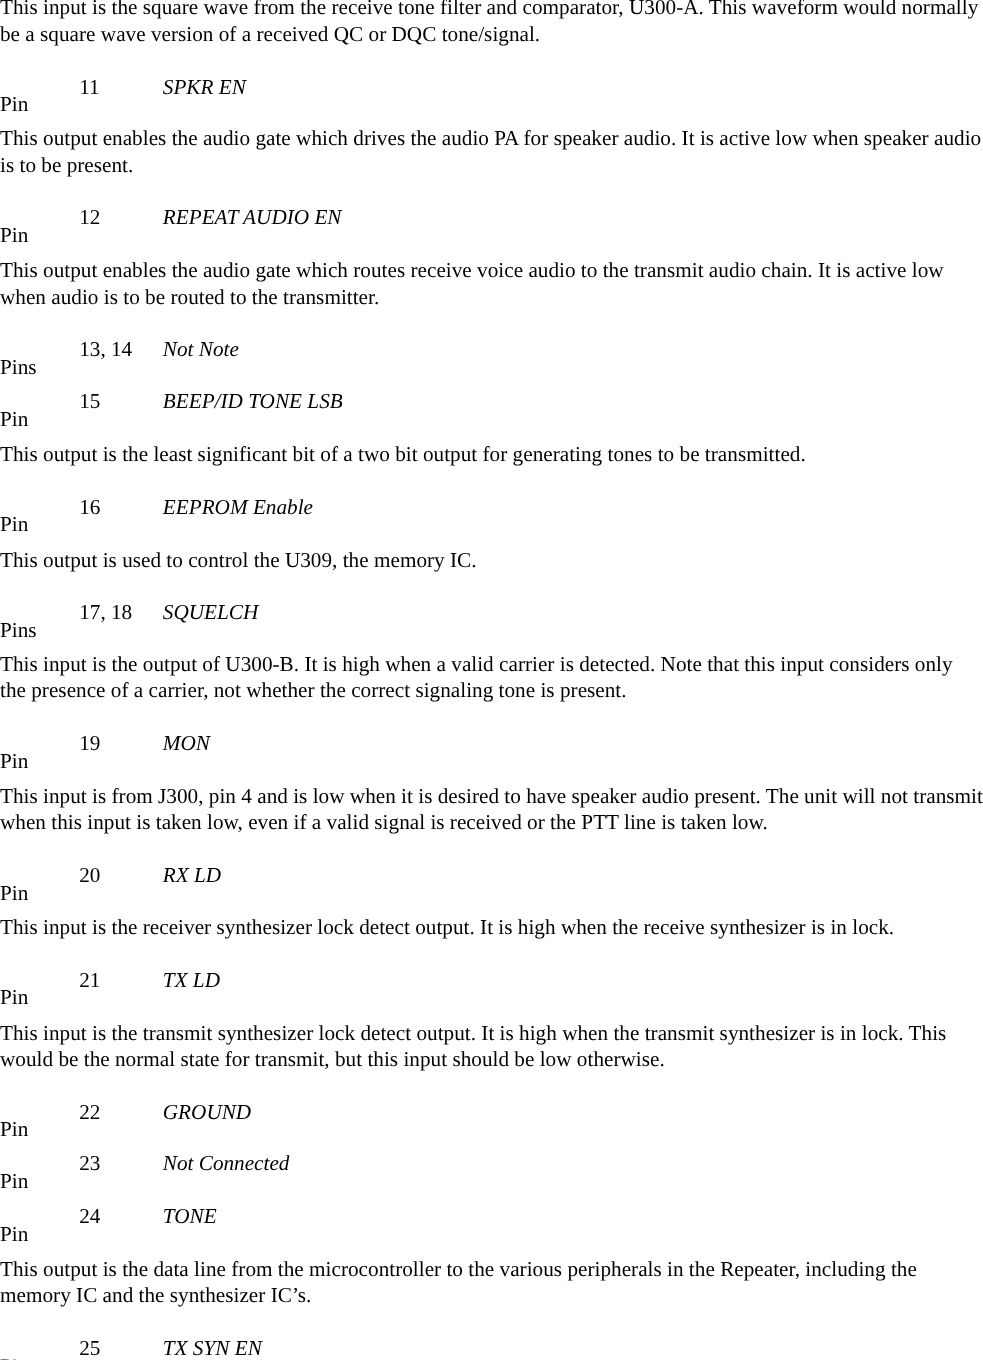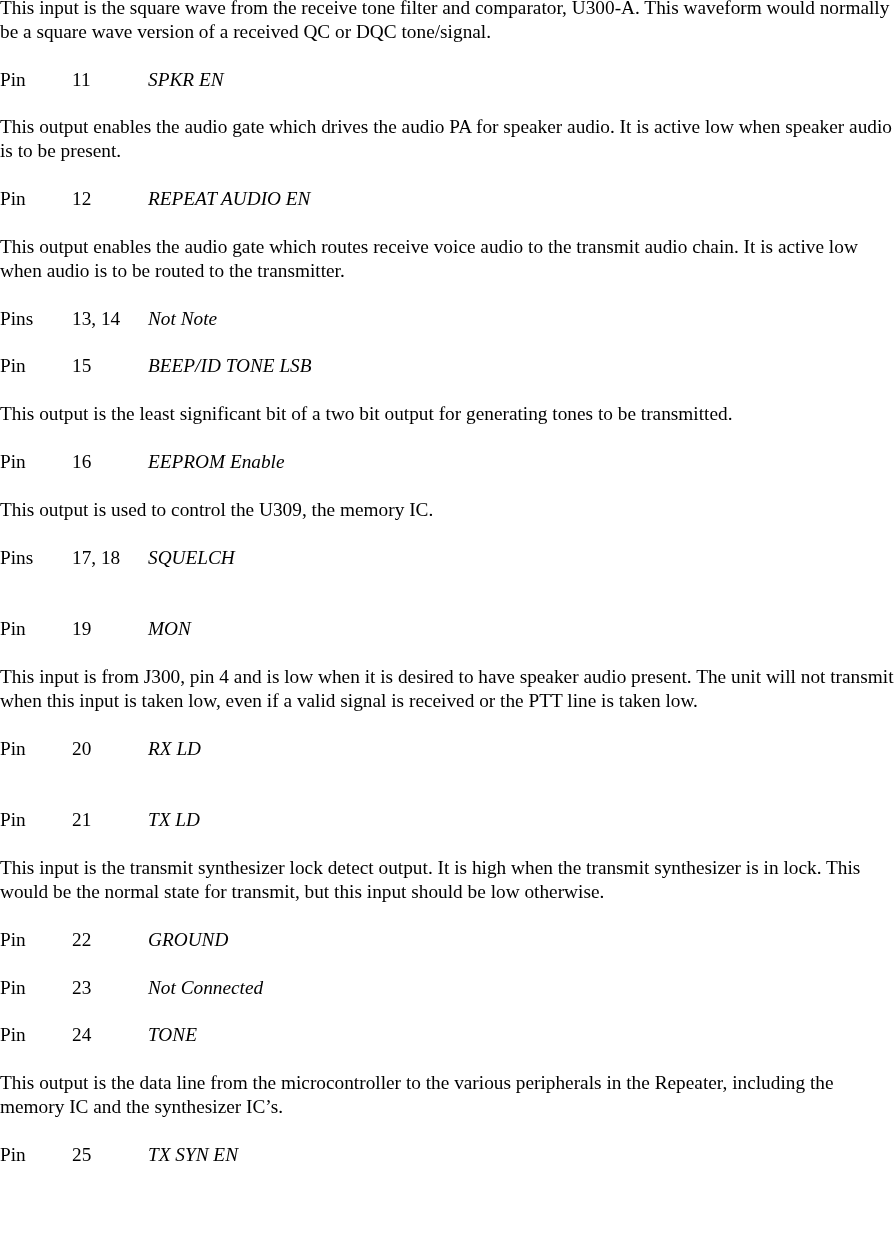--- a/index.html
+++ b/index.html
@@ -49,21 +49,21 @@
     padding: 0;
     font-size: 19.3px;
     line-height: 23.9px;
     white-space: nowrap;
     position: relative;
     height: 23.9px;
   }
   .pin-kind {
     position: absolute;
     left: 0;
-    top: 0;
+    top: 16px;
     text-align: right;
   }
   .pin-num {
     position: absolute;
     left: 72px;
     top: 0;
   }
   .pin-name {
     position: absolute;
     left: 148px;
@@ -115,35 +115,37 @@
       </div>
       <p class="gap">&nbsp;</p>
       <p class="para">This output is used to control the U309, the memory IC.</p>
       <p class="gap">&nbsp;</p>
       <div class="pinrow">
         <span class="pin-kind">Pins</span>
         <span class="pin-num">17, 18</span>
         <span class="pin-name">SQUELCH</span>
       </div>
       <p class="gap">&nbsp;</p>
+      <p class="para">This input is the output of U300-B.  It is high when a valid carrier is detected.  Note that this input considers only the presence of a carrier, not whether the correct signaling tone is present.</p>
       <p class="gap">&nbsp;</p>
       <div class="pinrow">
         <span class="pin-kind">Pin</span>
         <span class="pin-num">19</span>
         <span class="pin-name">MON</span>
       </div>
       <p class="gap">&nbsp;</p>
       <p class="para">This input is from J300, pin 4 and is low when it is desired to have speaker audio present.  The unit will not transmit when this input is taken low, even if a valid signal is received or the PTT line is taken low.</p>
       <p class="gap">&nbsp;</p>
       <div class="pinrow">
         <span class="pin-kind">Pin</span>
         <span class="pin-num">20</span>
         <span class="pin-name">RX LD</span>
       </div>
       <p class="gap">&nbsp;</p>
+      <p class="para">This input is the receiver synthesizer lock detect output.  It is high when the receive synthesizer is in lock.</p>
       <p class="gap">&nbsp;</p>
       <div class="pinrow">
         <span class="pin-kind">Pin</span>
         <span class="pin-num">21</span>
         <span class="pin-name">TX LD</span>
       </div>
       <p class="gap">&nbsp;</p>
       <p class="para">This input is the transmit synthesizer lock detect output.  It is high when the transmit synthesizer is in lock.  This would be the normal state for transmit, but this input should be low otherwise.</p>
       <p class="gap">&nbsp;</p>
       <div class="pinrow">

